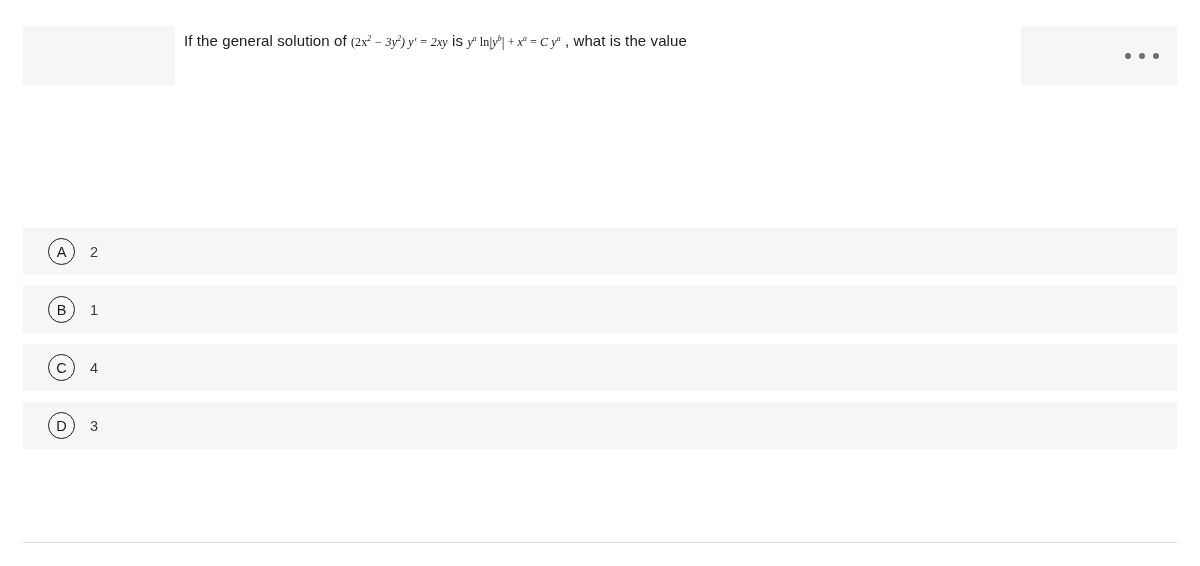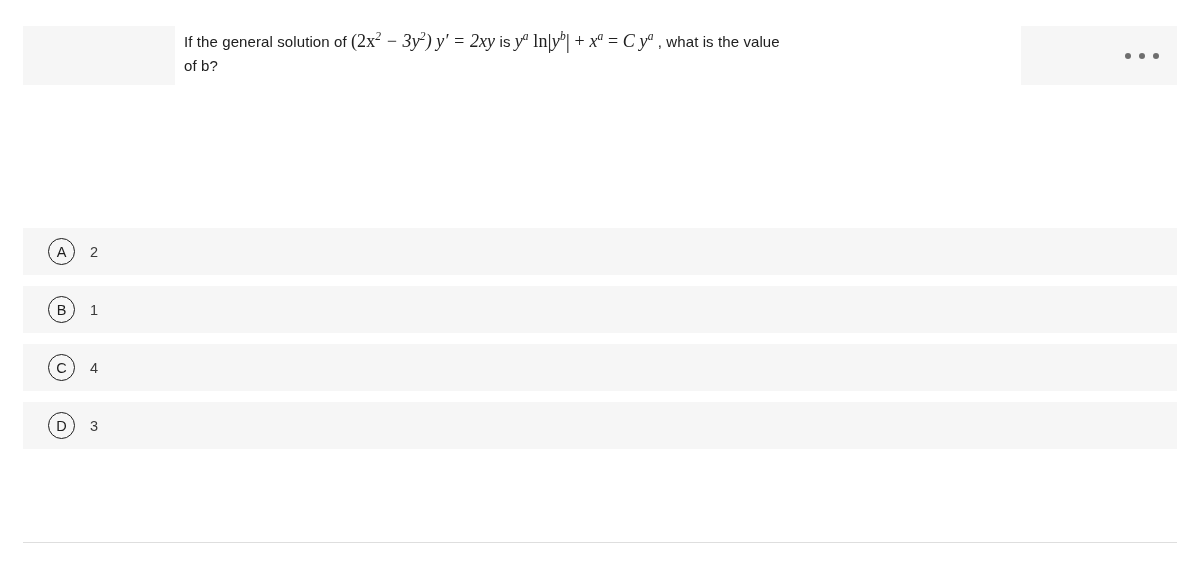--- a/index.html
+++ b/index.html
@@ -46,21 +46,21 @@
     top: 3px;
     width: 830px;
     font-size: 15px;
     line-height: 24px;
     color: #202020;
     letter-spacing: 0.1px;
   }
   .math {
     font-family: "Liberation Serif", serif;
     font-style: italic;
-    font-size: 18px;
+    font-size: 12px;
   }
   .math .up {
     font-style: normal;
   }
   .math sup {
     font-size: 0.64em;
     vertical-align: super;
     line-height: 0;
   }
   .math .bar {
@@ -139,21 +139,20 @@
 </head>
 <body>
 
 <div class="question-block">
 
   <div class="panel-left"></div>
   <div class="panel-right"></div>
 
   <div class="question-text">
     <span>If the general solution of </span><span class="math nw"><span class="up">(2x</span><sup>2</sup><span> − 3y</span><sup>2</sup><span>) y′ = 2xy</span></span><span> is </span><span class="math nw"><span>y</span><sup>a</sup> <span class="up">ln</span><span class="bar">|</span><span>y</span><sup>b</sup><span class="bar">|</span><span class="up"> + </span><span>x</span><sup>a</sup><span class="up"> = </span><span>C </span><span>y</span><sup>a</sup></span><span> , what is the value</span>
-    <div>of b?</div>
   </div>
 
   <div class="ellipsis-btn">
     <span></span>
     <span></span>
     <span></span>
   </div>
 </div>
 
 <div class="options">

